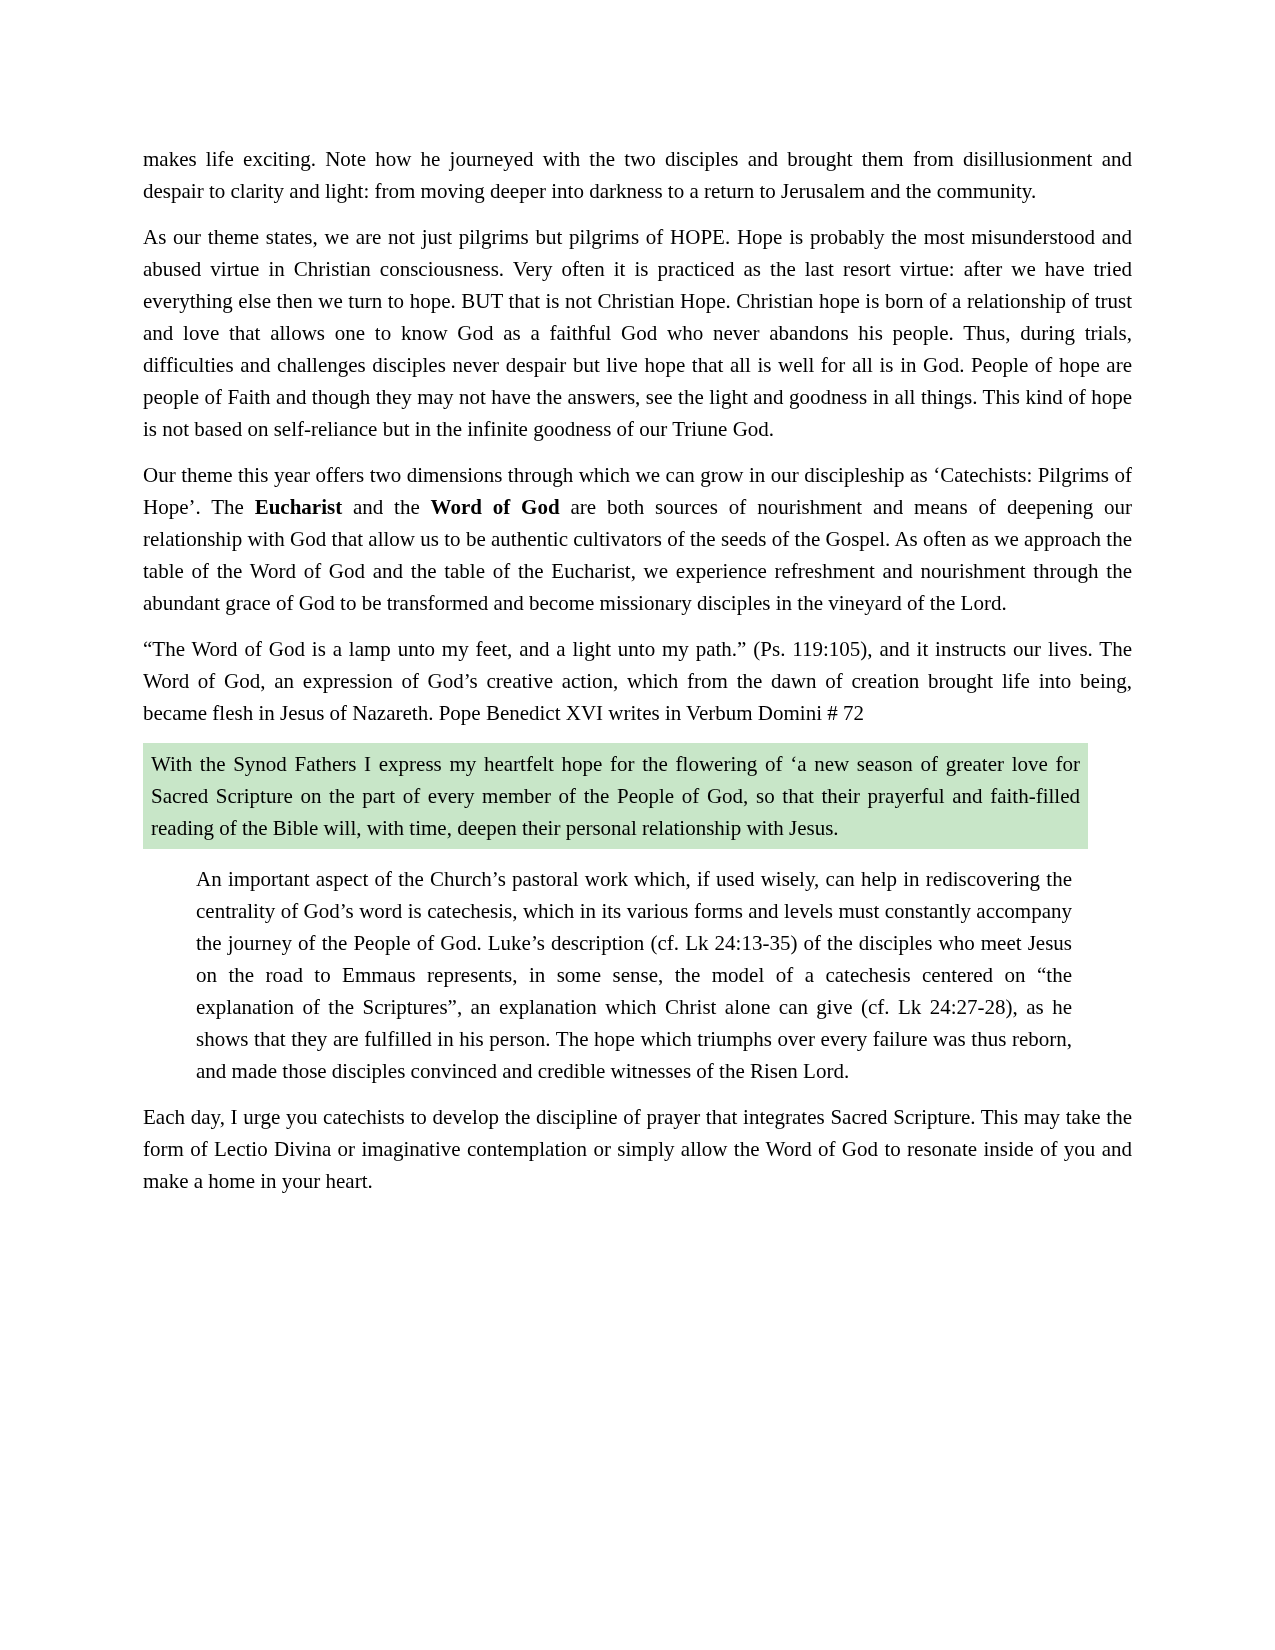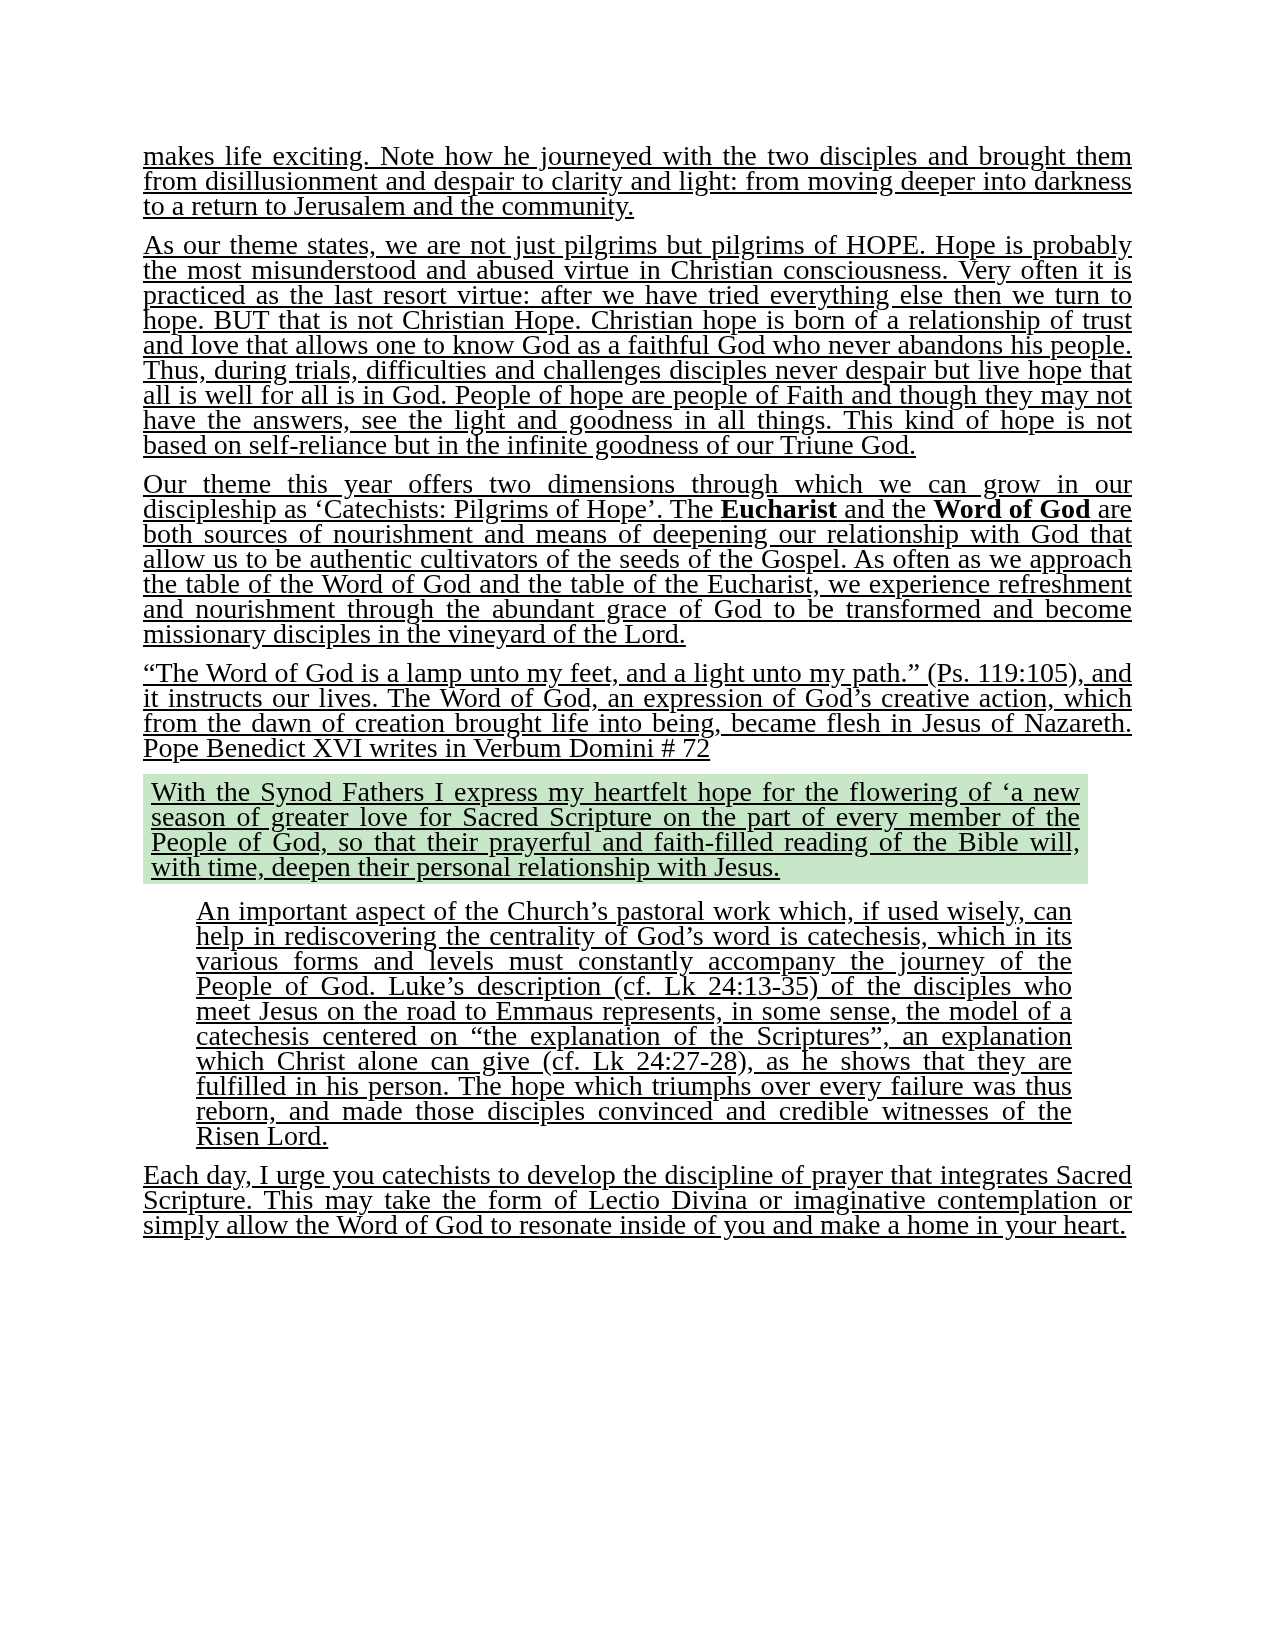--- a/index.html
+++ b/index.html
@@ -12,25 +12,24 @@
     width: 1275px;
     height: 1650px;
     box-sizing: border-box;
     background: #ffffff;
     padding: 143px 143px 0 143px;
     font-family: "Liberation Serif", "DejaVu Serif", serif;
     color: #000000;
     overflow: hidden;
   }
   .para {
-    font-size: 28px;
-    line-height: 25px;
+    font-size: 21px;
+    line-height: 32px;
     text-align: justify;
     margin: 0 0 14px 0;
-    text-decoration: underline;
   }
   .quote {
     margin-left: 53px;
     margin-right: 60px;
   }
   .quote-highlight {
     margin-right: 44px;
     padding: 5px 8px;
     background-color: #c8e6c8;
   }

